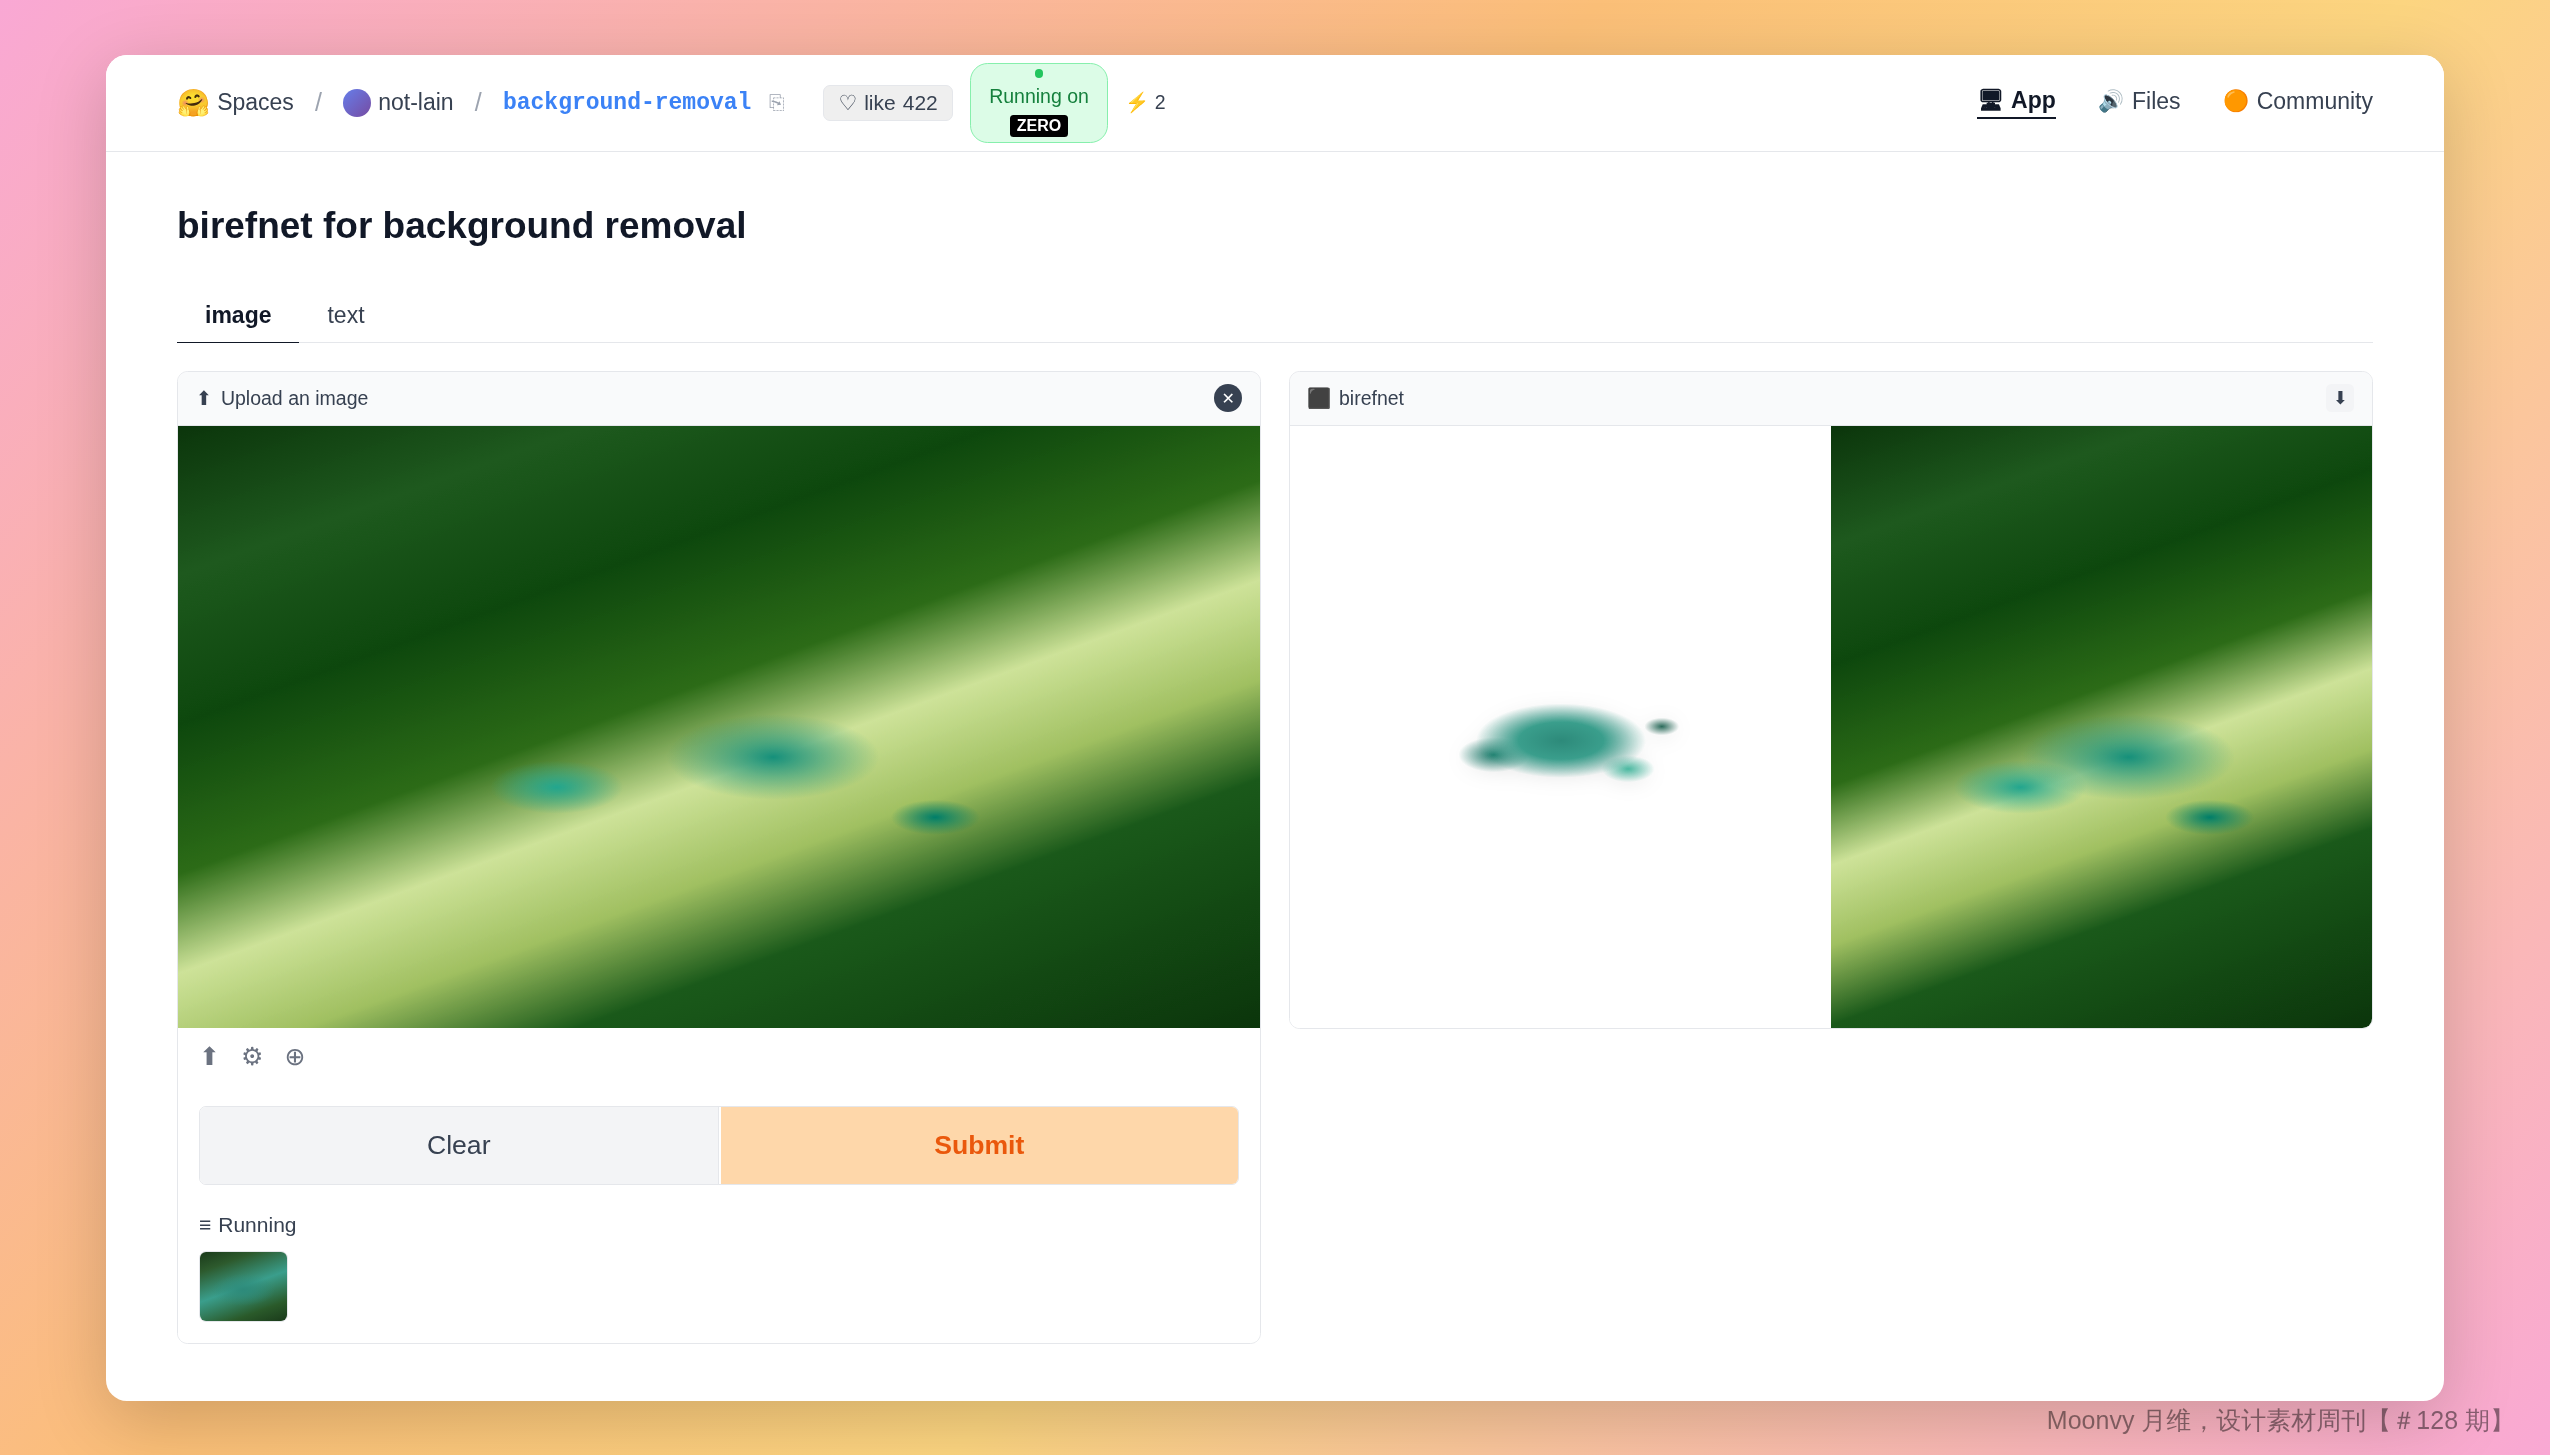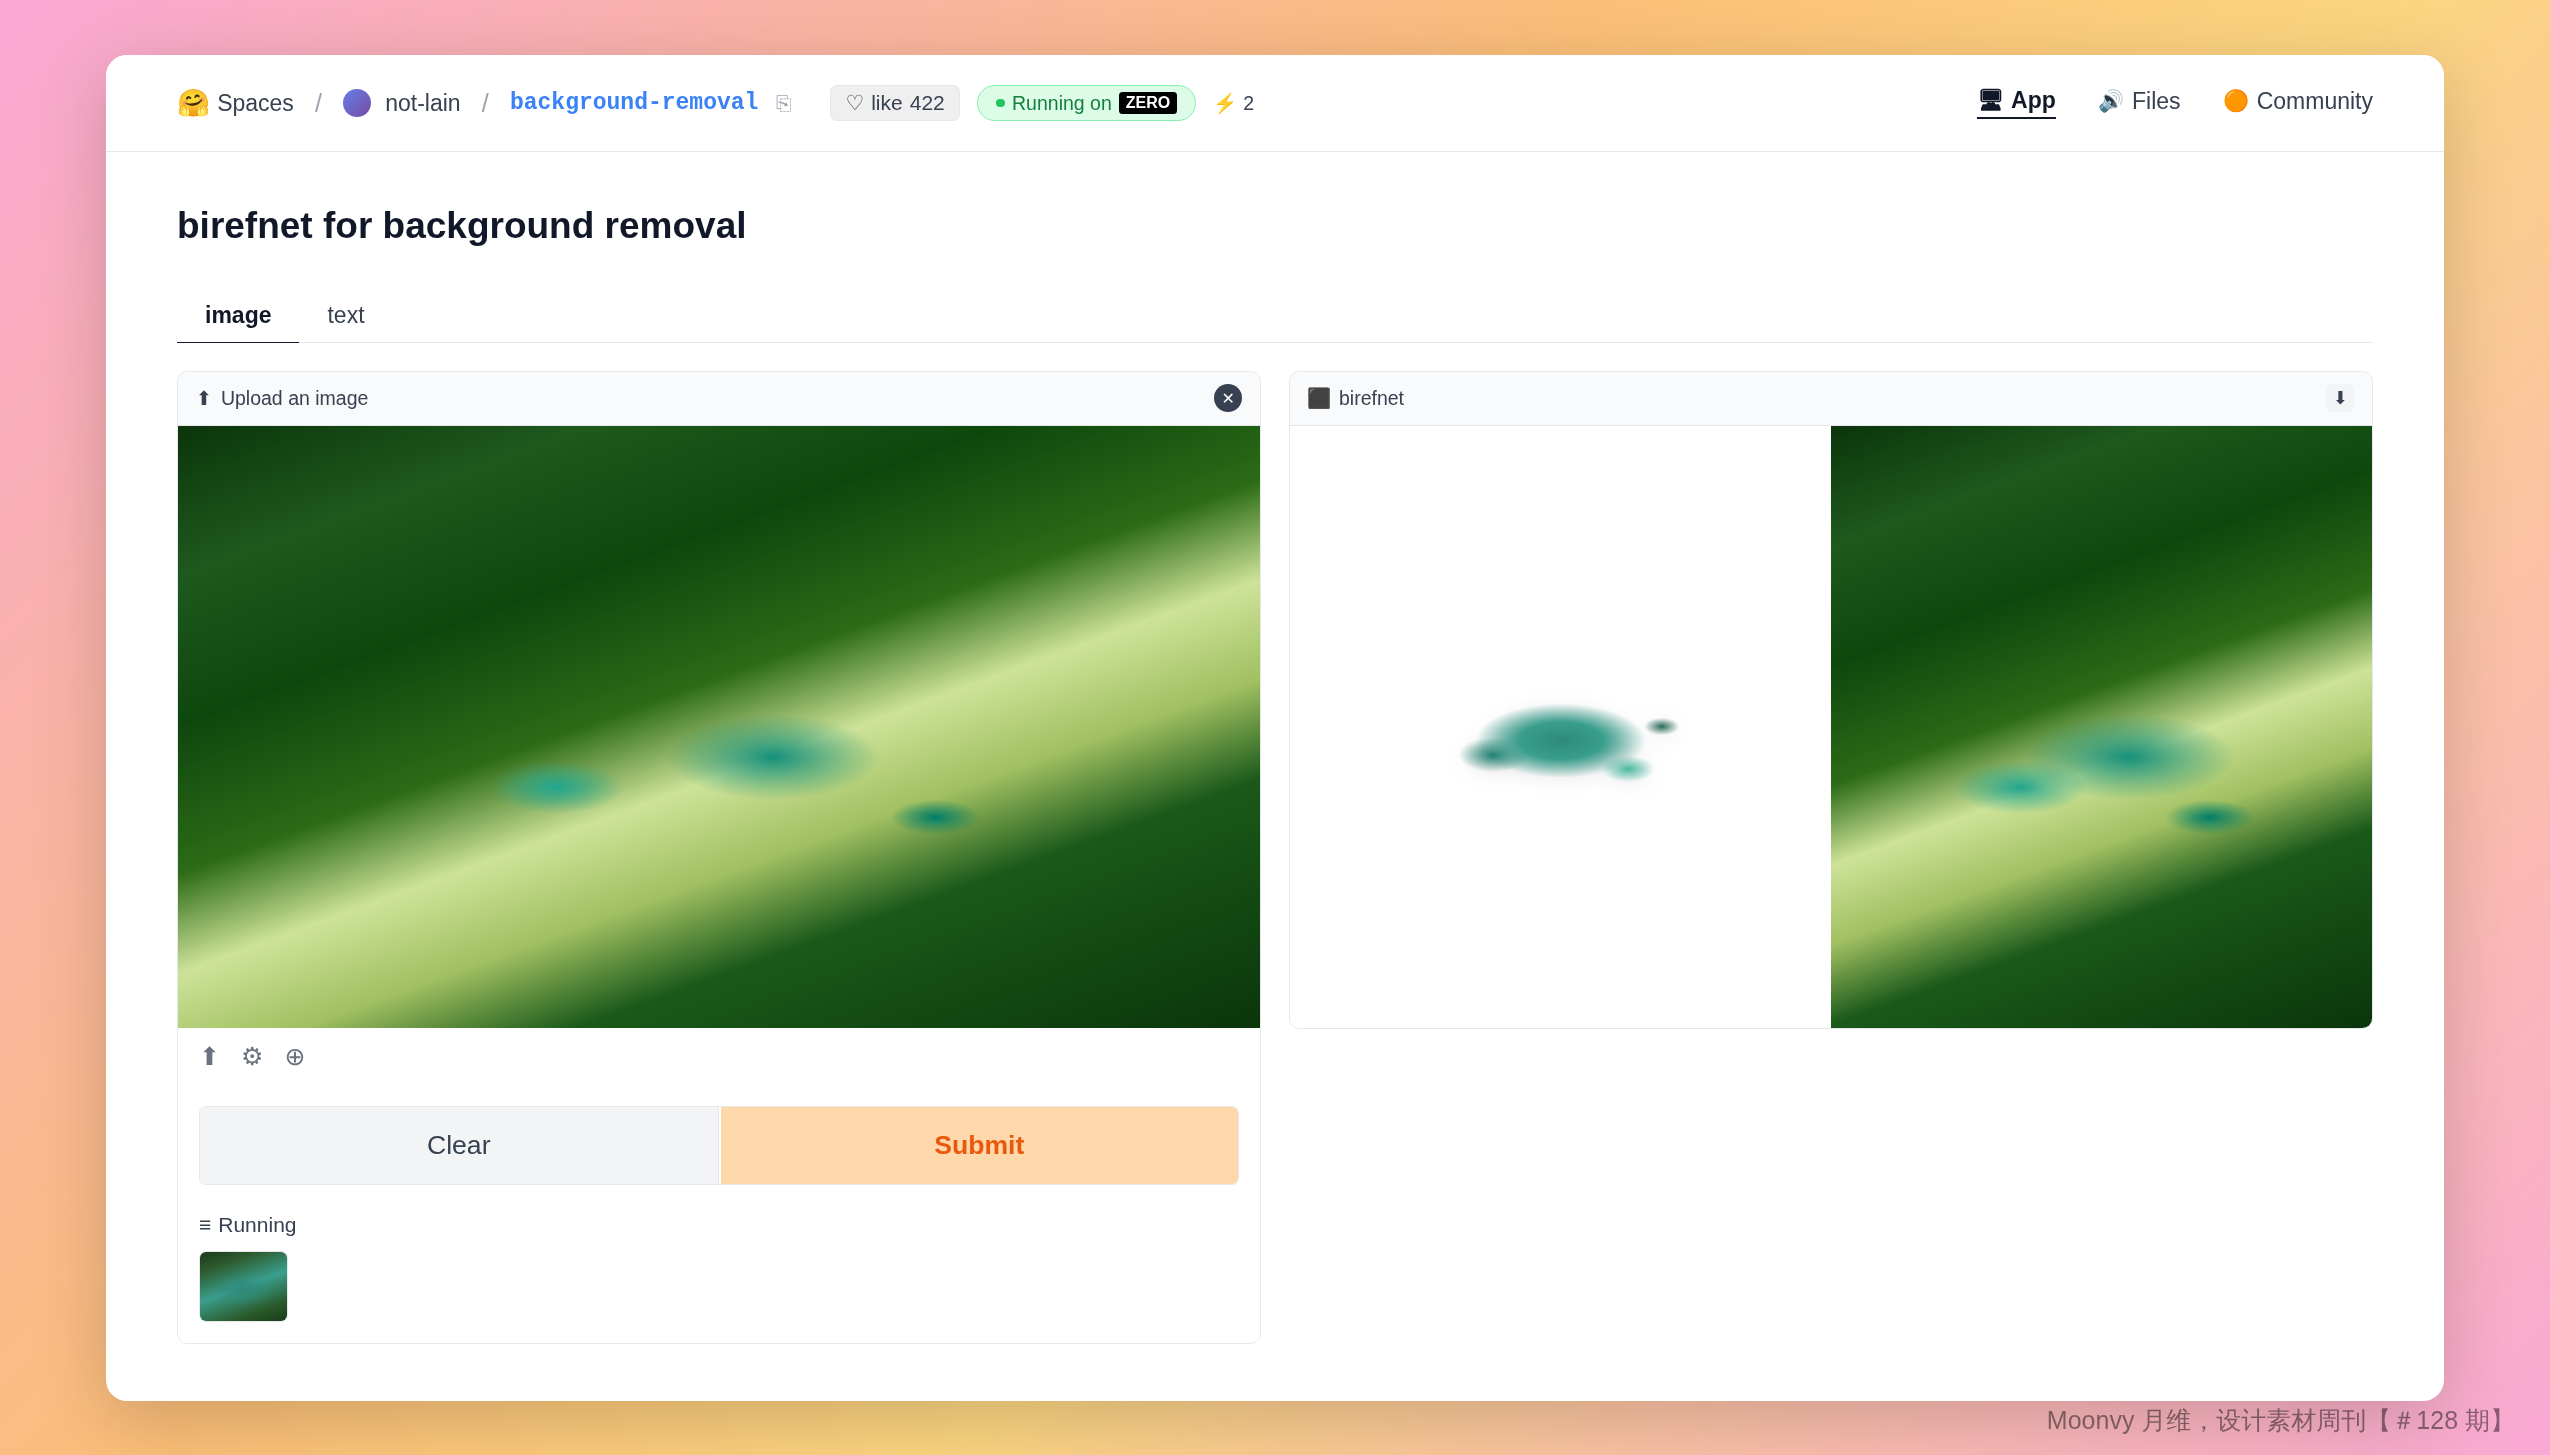--- a/index.html
+++ b/index.html
@@ -60,21 +60,21 @@
 
     .breadcrumb-sep {
       color: #9ca3af;
       font-size: 25px;
       margin: 0 3.5px;
     }
 
     .breadcrumb-user {
       display: flex;
       align-items: center;
-      gap: 14px;
+      gap: 7px;
       color: #374151;
       font-size: 23px;
     }
 
     .user-avatar {
       width: 28px;
       height: 28px;
       border-radius: 50%;
       background: linear-gradient(135deg, #667eea, #764ba2);
       display: inline-block;
@@ -109,20 +109,21 @@
     .running-badge {
       background: #dcfce7;
       border: 0.9px solid #86efac;
       border-radius: 17.7px;
       padding: 5.3px 17.7px;
       font-size: 19.5px;
       color: #15803d;
       display: flex;
       align-items: center;
       gap: 7px;
+      flex-direction: column;
     }
 
     .running-dot {
       width: 8.9px;
       height: 8.9px;
       background: #22c55e;
       border-radius: 50%;
     }
 
     .zero-badge {

